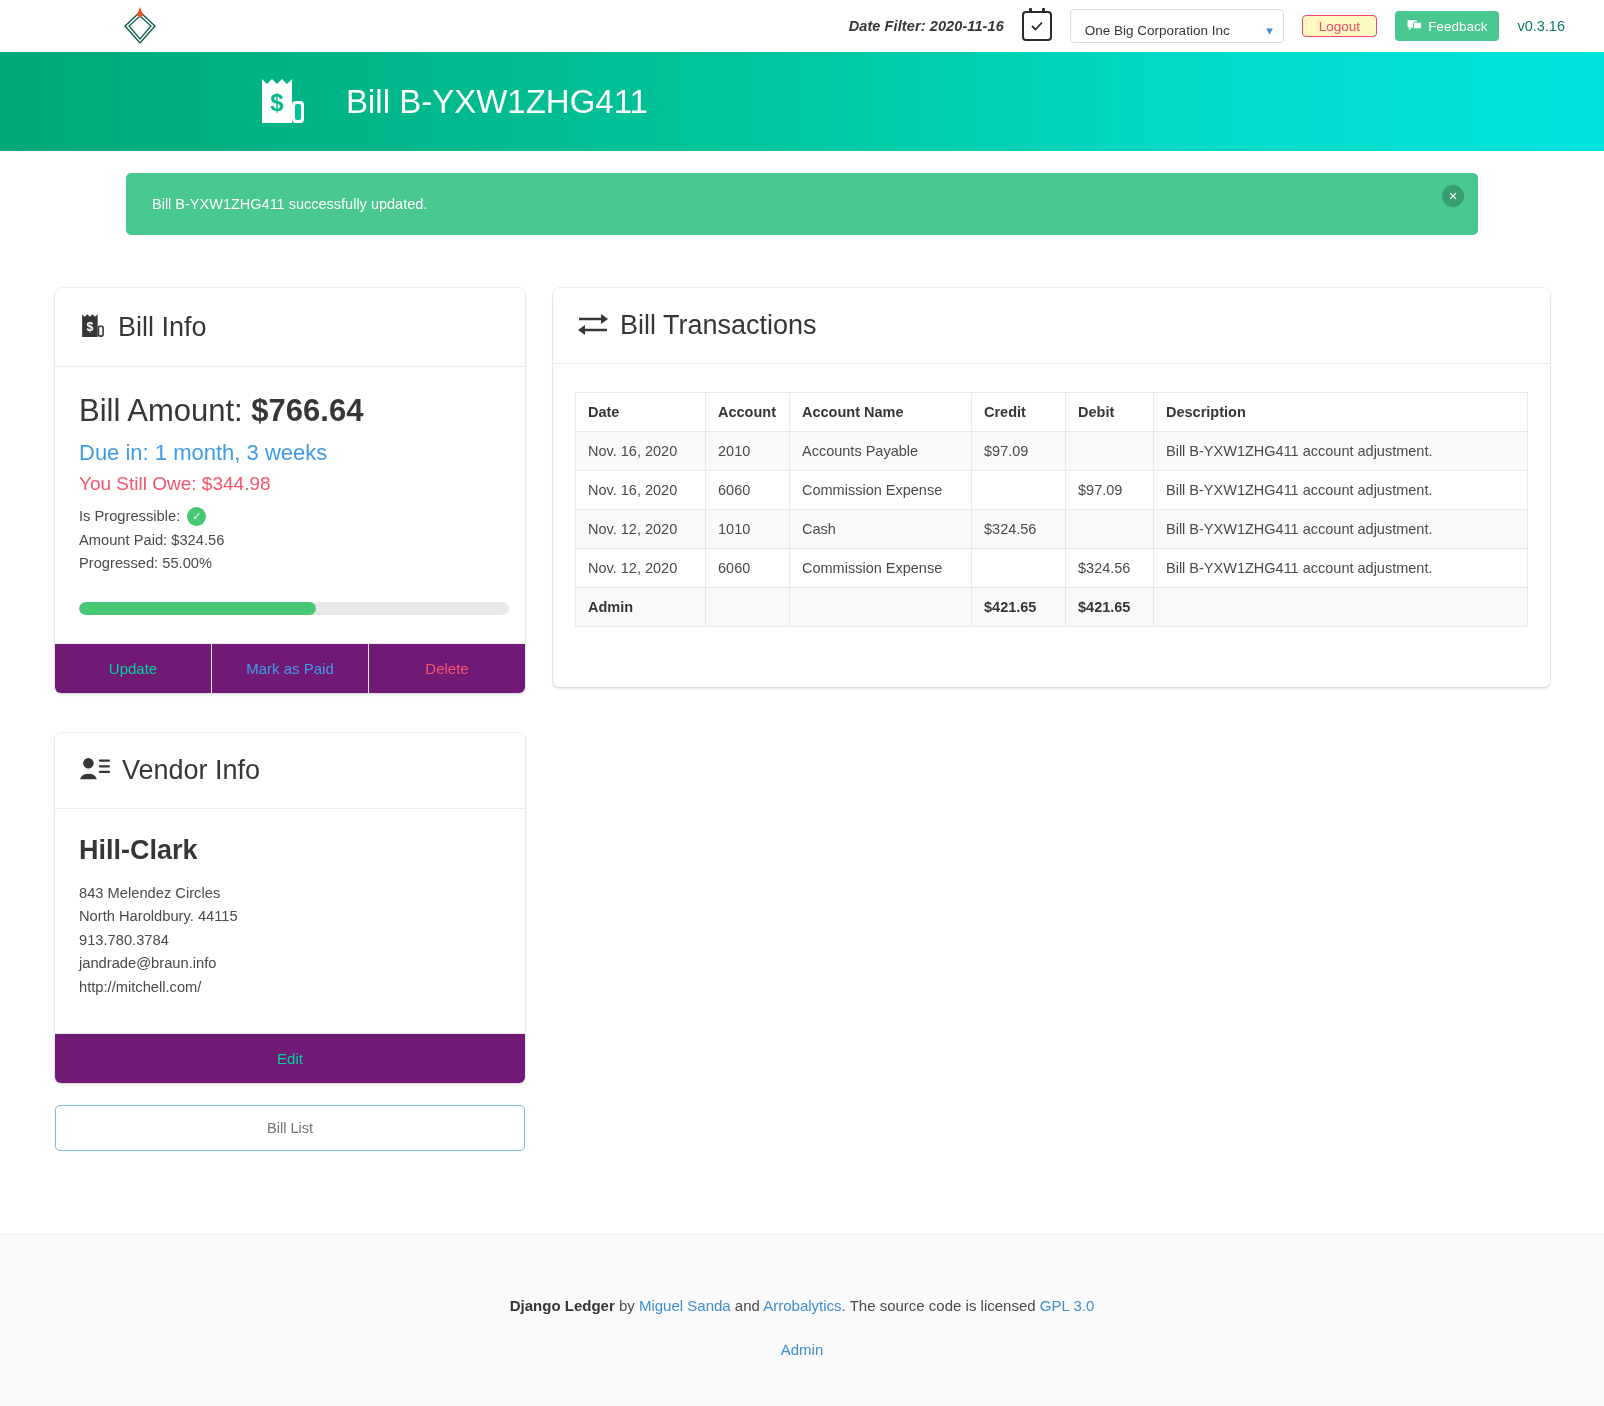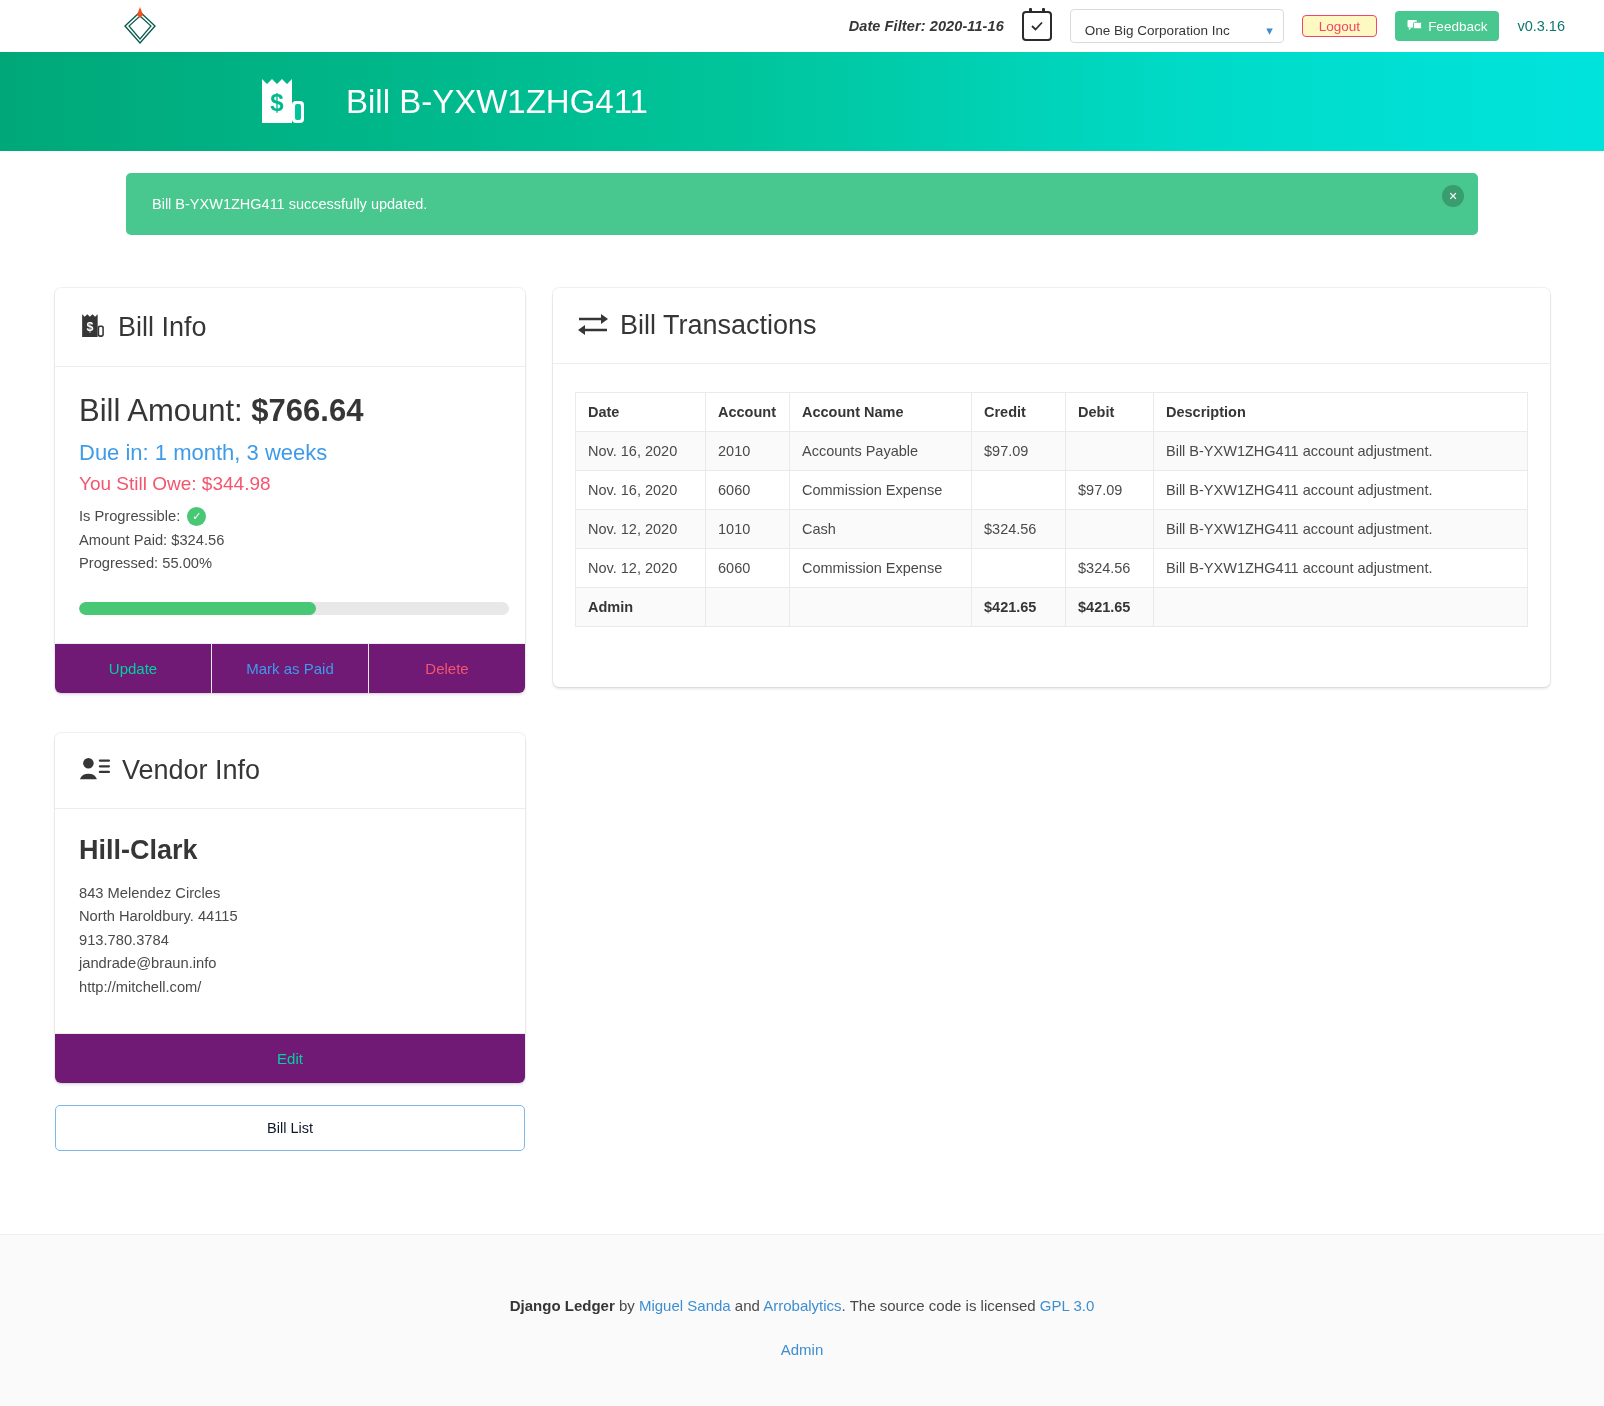--- a/index.html
+++ b/index.html
@@ -244,21 +244,21 @@
   }
   .vendor-lines { font-size: 14.7px; color: #4a4a4a; line-height: 23.5px; }
 
   .bill-list-btn {
     display: block;
     width: 100%;
     margin-top: 22px;
     background: #fff;
     border: 1px solid #7cb8e8;
     border-radius: 5px;
-    color: #0f172a;
+    color: #737373;
     font-size: 14.5px;
     padding: 14px 0;
     text-align: center;
     cursor: pointer;
     font-family: inherit;
   }
 
   
   .tbl-wrap { padding: 28px 22px 60px 22px; }
   table.tx {

